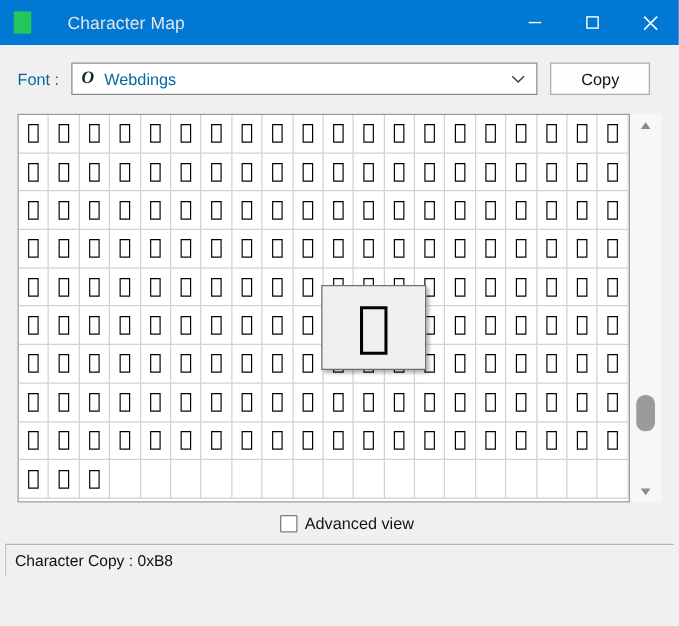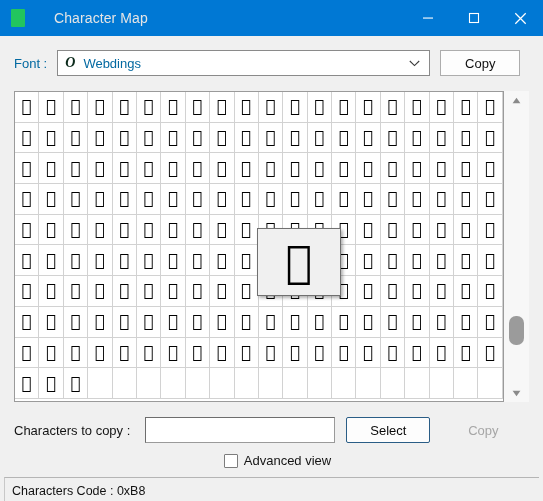--- a/index.html
+++ b/index.html
@@ -618,29 +618,23 @@
         <div class="sb-thumb" style="top: 207px;"></div>
       </div>
       <div class="sb-arrow">
         <svg width="9" height="7" viewBox="0 0 9 7">
           <path d="M4.5 6.2 L0.6 0.8 L8.4 0.8 Z" fill="#8a8a8a"></path>
         </svg>
       </div>
     </div>
   </div>
 
-  <div class="copyrow">
-    <div class="copy-label">Characters to copy :</div>
-    <input class="copy-input" type="text" value="" style="">
-    <div class="select-btn">Select</div>
-    <div class="copy-btn">Copy</div>
-  </div>
 
   <div class="advrow">
     <div class="chk"></div>
     <div class="adv-label">Advanced view</div>
   </div>
 
   <div class="statusbar">
-    <div class="status-text">Characters Code : 0xB8</div>
+    <div class="status-text">Character Copy : 0xB8</div>
   </div>
 
 </div>
 
 </body></html>

